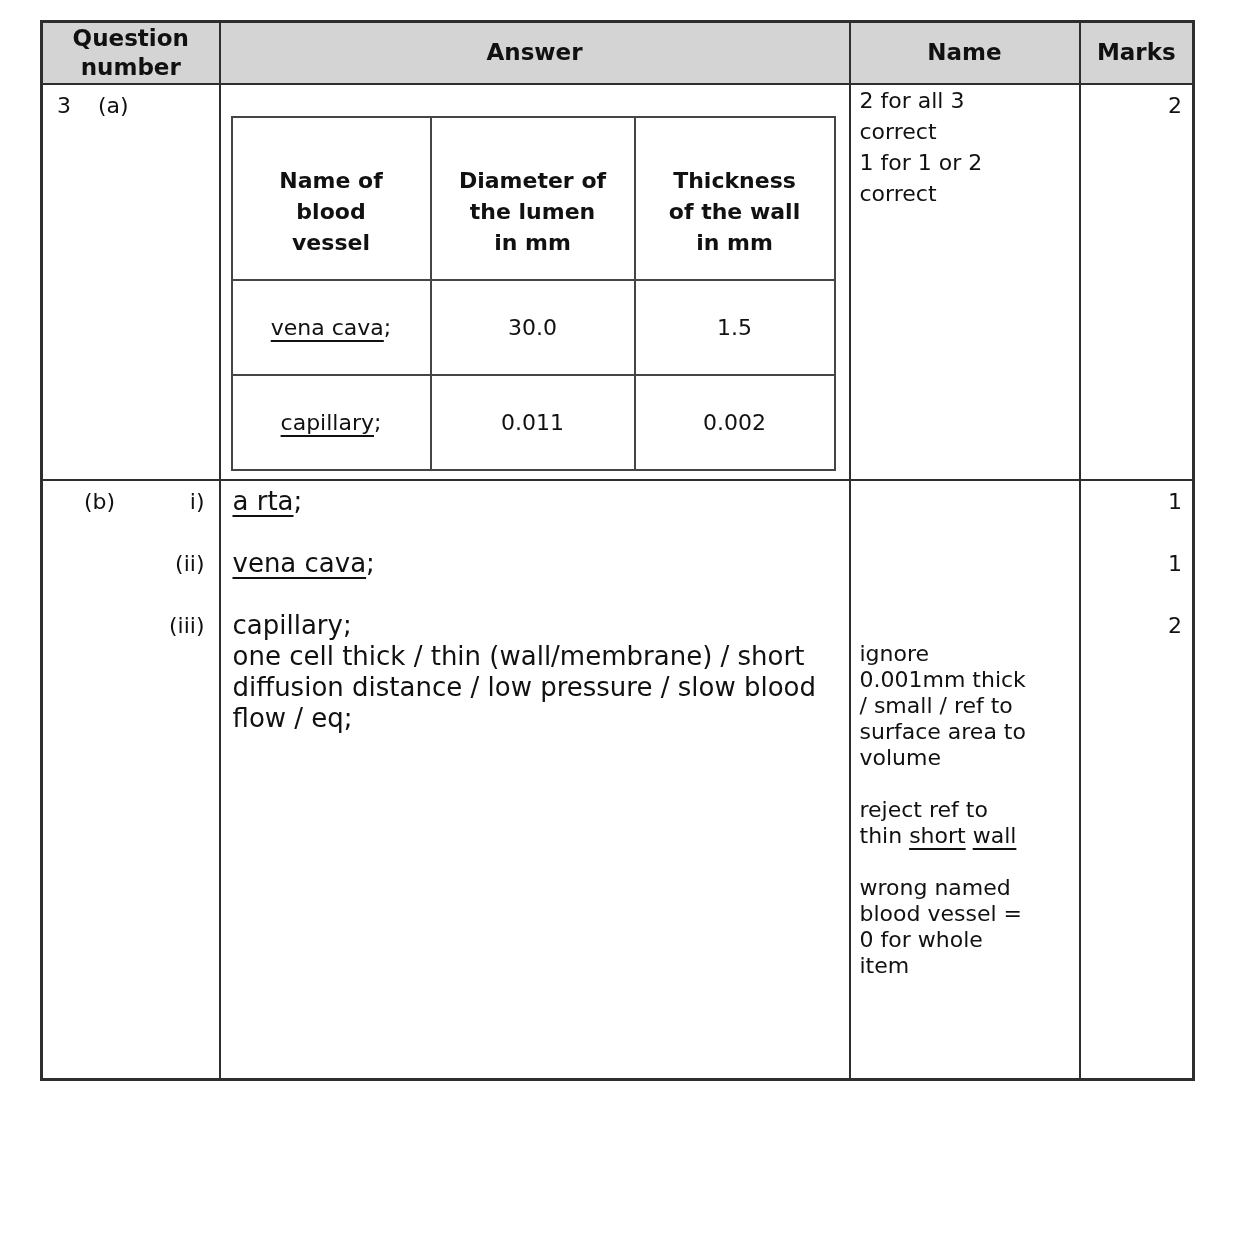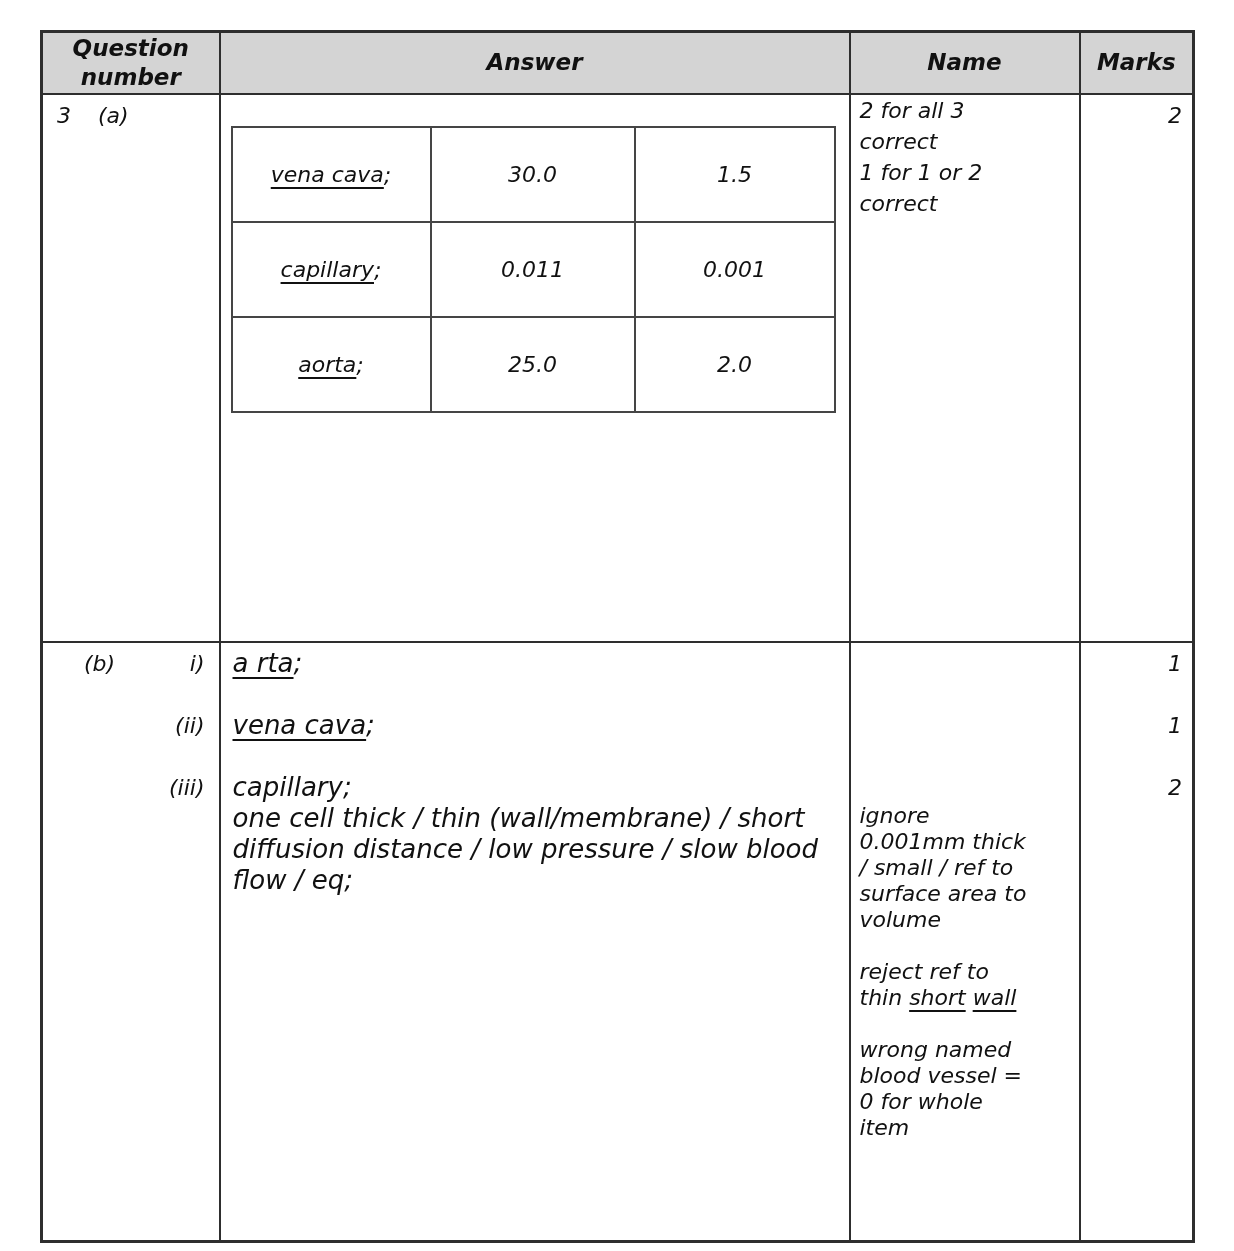--- a/index.html
+++ b/index.html
@@ -10,39 +10,38 @@
   }
   *{box-sizing:border-box;}
   html,body{margin:0;padding:0;}
   body{
     width:1234px;height:1251px;background:#ffffff;
     font-family:"DejaVu Sans","Liberation Sans",sans-serif;
     color:var(--ink);
   }
   .page{position:relative;width:1234px;height:1251px;}
   table.outer{
-    position:absolute;left:40px;top:30px;
+    position:absolute;left:40px;top:20px;
     width:1152px;border-collapse:collapse;table-layout:fixed;
     border:3px solid var(--border);
-    font-style:italic;
   }
   table.outer th, table.outer td{
     border:2px solid var(--border);
     padding:0;vertical-align:top;
   }
   tr.head th{
     background:var(--header-bg);
     height:62px;
     font-size:23px;font-weight:bold;
     text-align:center;vertical-align:middle;
     line-height:29px;
   }
   .pre{white-space:pre;}
   
-  tr.row-a{height:548px;}
+  tr.row-a{height:396px;}
   .qcell .qline{padding:5px 0 0 14px;font-size:22px;line-height:31px;white-space:pre;}
   .qa{margin-left:27px;}
   .ncell .notes-a{padding:0 8px 0 9px;}
   .mcell .marks-a{padding:5px 10px 0 0;text-align:right;}
   
   table.inner{
     margin:31px 0 0 10px;
     border-collapse:collapse;table-layout:fixed;width:603px;
     border:2px solid var(--inner-border);
   }
@@ -102,34 +101,40 @@
           <div class="qline"><span>3</span><span class="qa">(a)</span></div>
         </td>
         <td class="acell">
           <table class="inner">
             <colgroup>
               <col style="width:199px">
                 <col style="width:204px">
                 <col style="width:200px">
             </colgroup>
             <tbody>
+                <tr>
+              <th class="pre">Name of
+blood
+vessel</th>
+              <th class="pre">Diameter of
+the lumen
+in mm</th>
+              <th class="pre">Thickness
+of the wall
+in mm</th>
+            </tr>
             <tr>
               <td><span class="u">vena cava</span><span>;</span></td>
               <td>30.0</td>
               <td>1.5</td>
             </tr>
             <tr>
               <td><span class="u">capillary</span><span>;</span></td>
               <td>0.011</td>
-              <td>0.001</td>
-            </tr>
-            <tr>
-              <td><span class="u">aorta</span><span>;</span></td>
-              <td>25.0</td>
-              <td>2.0</td>
+              <td>0.002</td>
             </tr>
           </tbody>
             </table>
         </td>
         <td class="ncell">
           <div class="notes-a">2 for all 3
 correct
 1 for 1 or 2
 correct</div>
         </td>

